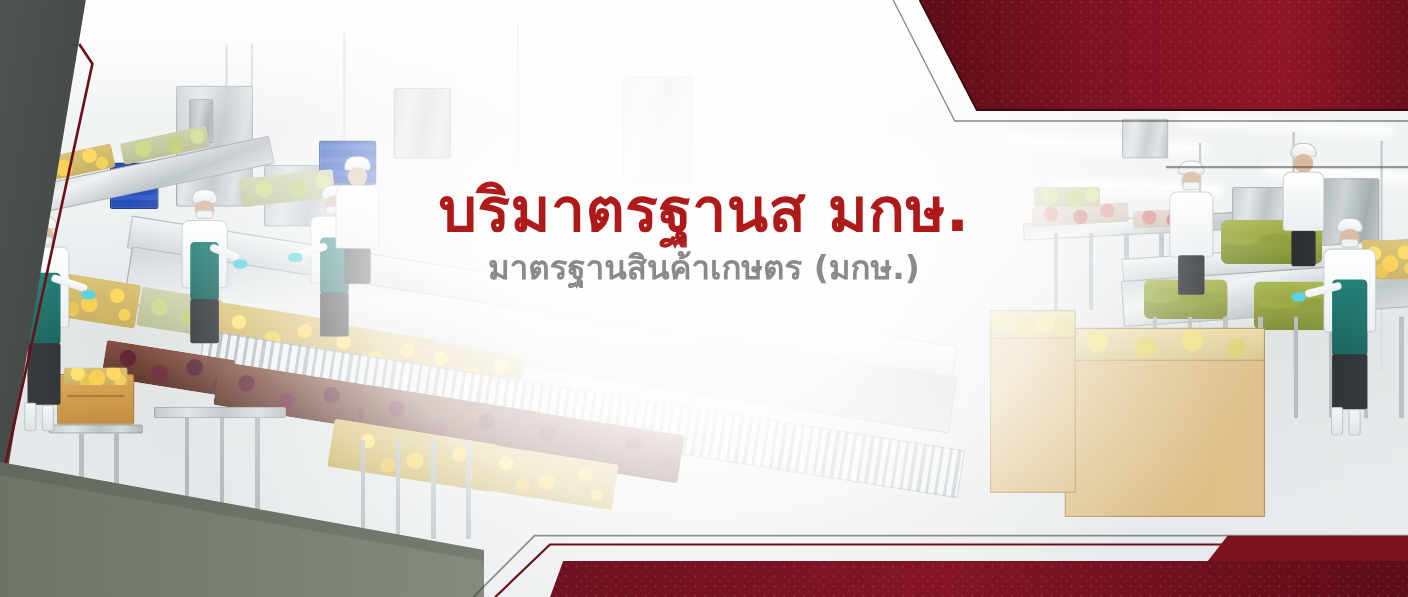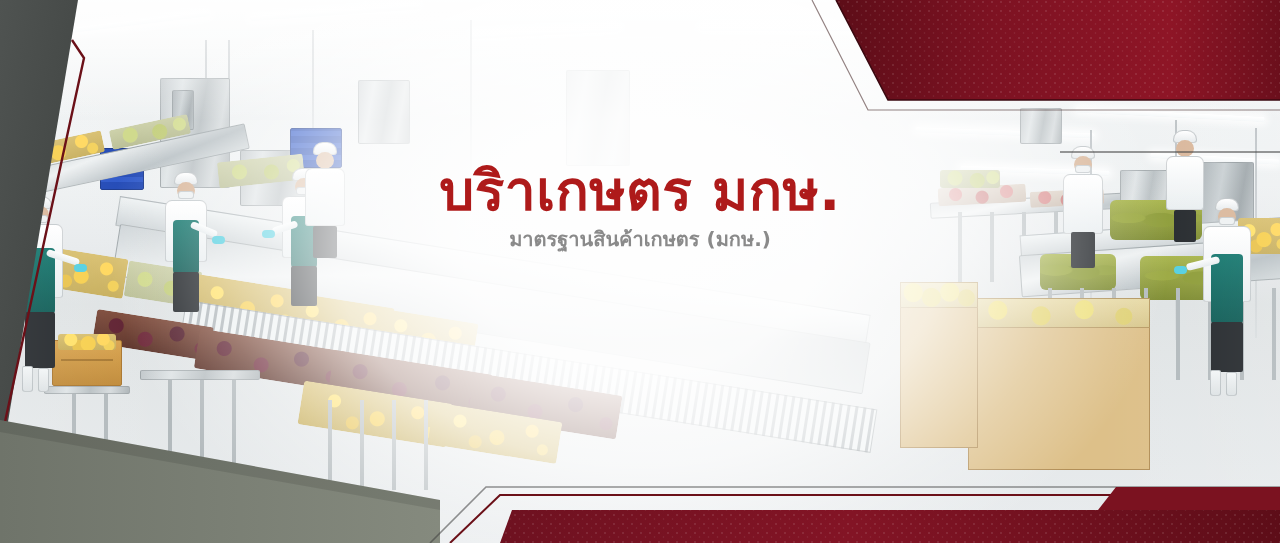--- a/index.html
+++ b/index.html
@@ -240,21 +240,21 @@
   }
   .title{
     font-size:55px;
     font-weight:bold;
     line-height:1.02;
     letter-spacing:.5px;
     text-shadow:0 1px 2px rgba(255,255,255,.9), 0 0 14px rgba(255,255,255,.85);
   }
   .sub1{
     margin-top:9px;
-    font-size:20px;
+    font-size:30px;
     font-weight:bold;
     line-height:1.1;
     text-shadow:0 1px 2px rgba(255,255,255,.9), 0 0 12px rgba(255,255,255,.85);
   }
   .sub2{
     margin-top:6px;
     font-size:30px;
     font-weight:bold;
     line-height:1.1;
     text-shadow:0 1px 2px rgba(255,255,255,.95), 0 0 12px rgba(255,255,255,.9);
@@ -471,17 +471,17 @@
     <polygon points="500,543 512,510 1280,510 1280,543" fill="url(#gMaroon2)"></polygon>
     <polygon points="500,543 512,510 1280,510 1280,543" fill="url(#dots)"></polygon>
 
     <polyline points="450,543 500,495 1280,495" fill="none" stroke="#6b1018" stroke-width="2"></polyline>
     <polyline points="430,543 486,487 1280,487" fill="none" stroke="rgba(60,60,60,.55)" stroke-width="1.6"></polyline>
 
     <polygon points="1098,510 1116,487 1280,487 1280,510" fill="#7b1220"></polygon>
   </svg>
 
   <div class="textblock">
-    <div class="title" style="color:#AE1A1A;">บริาเกษตร มกษ.</div>
+    <div class="title" style="color:#AE1A1A;">บริมาตรฐานส มกษ.</div>
     <div class="sub1" style="color:#8A8A8A;">มาตรฐานสินค้าเกษตร (มกษ.)</div>
   </div>
 
 </div>
 
 </body></html>

